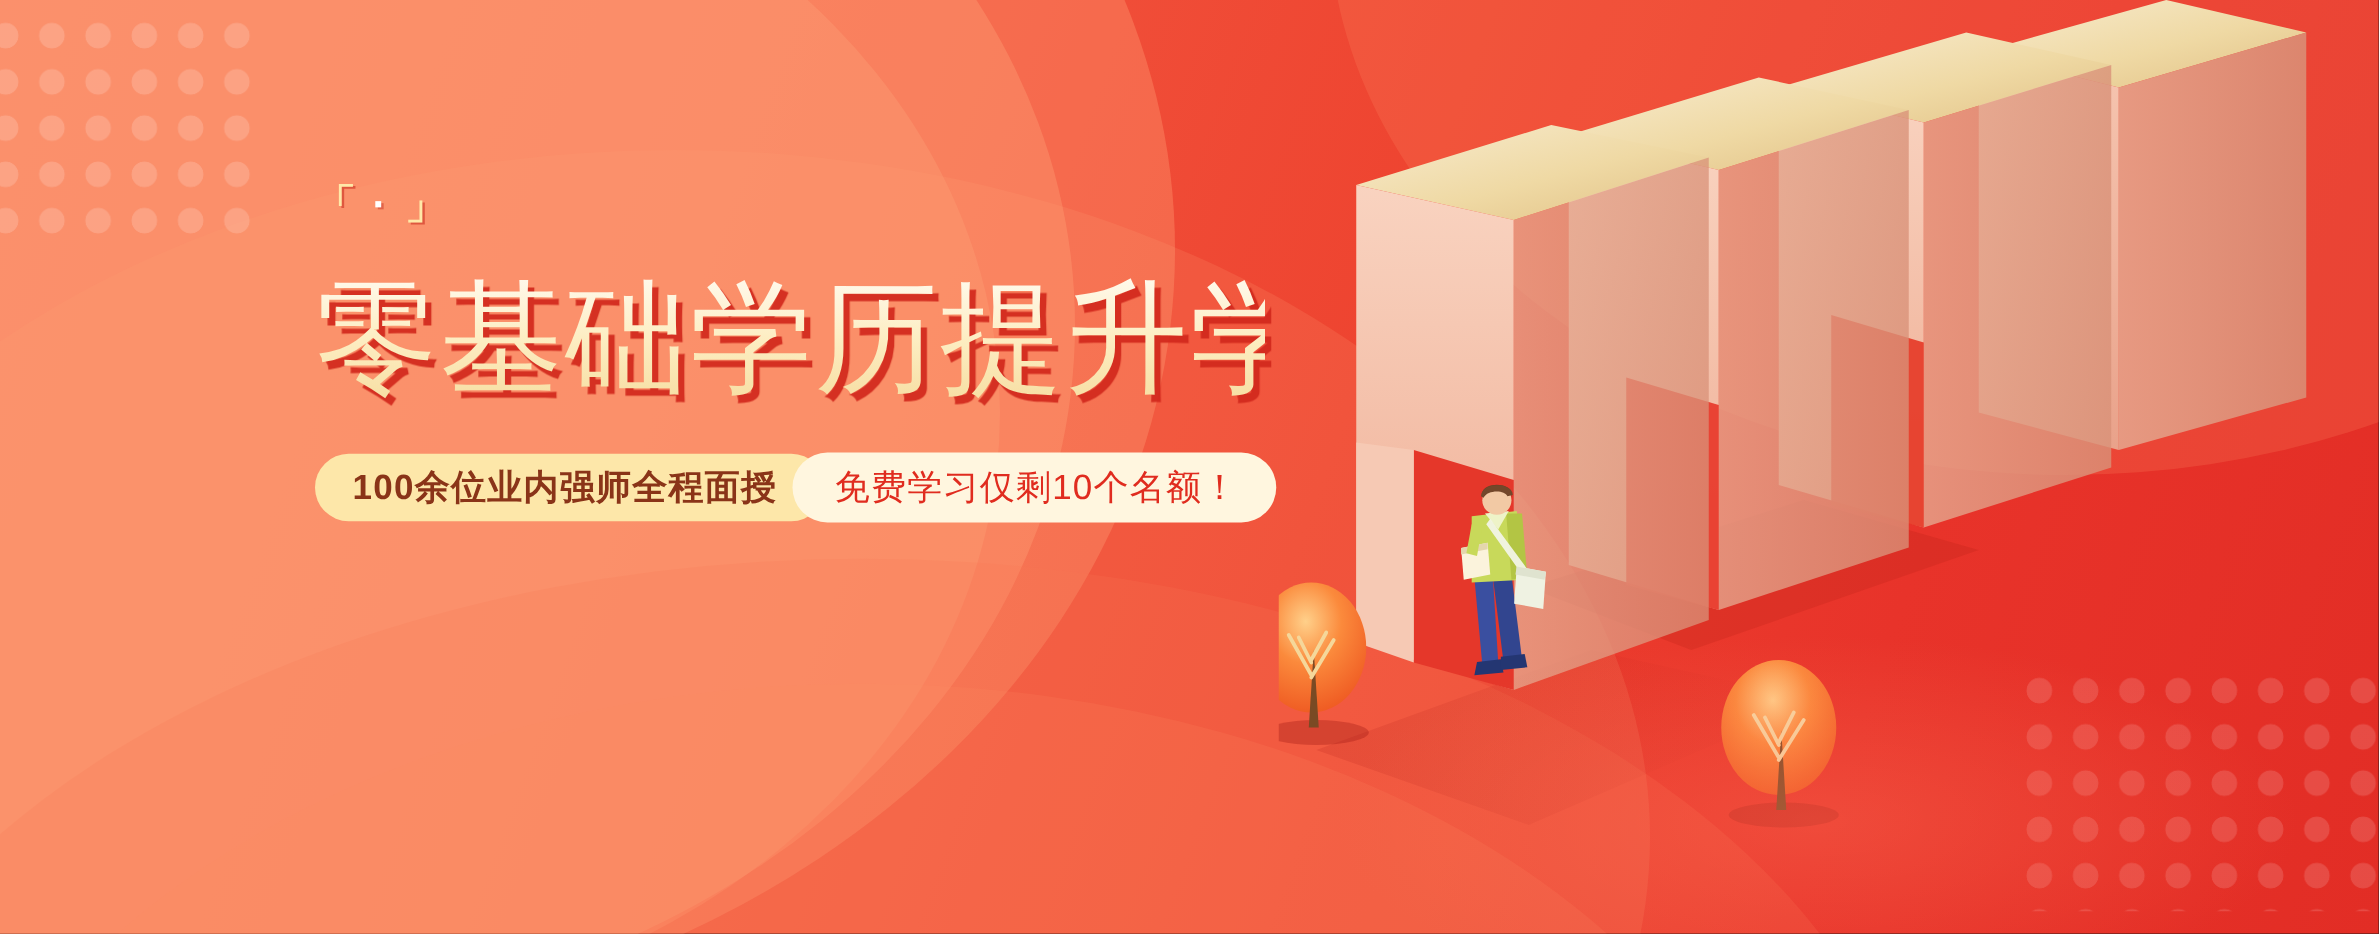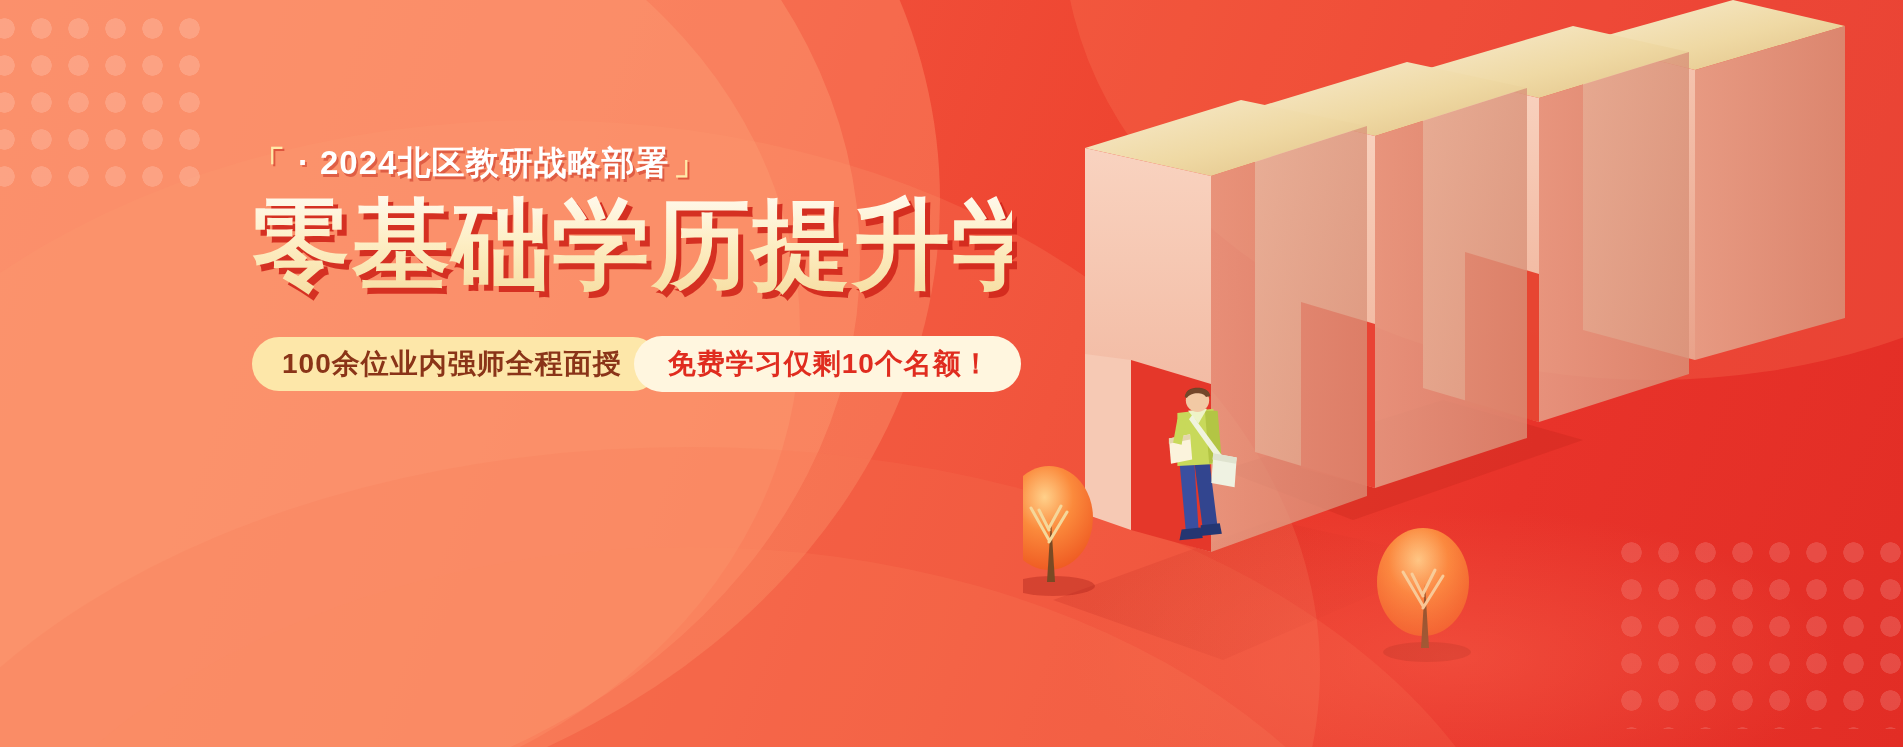--- a/index.html
+++ b/index.html
@@ -108,23 +108,23 @@
     color:#ffffff;
     margin:0 10px;
     text-shadow:2px 2px 0 rgba(196,42,30,0.45);
   }
   .eyebrow-white{
     color:#ffffff;
     text-shadow:2px 3px 0 rgba(196,42,30,0.5);
   }
 
   .headline{
-    margin-top:4px;
+    margin-top:30px;
     font-size:98px;
-    font-weight:bold;
+    font-weight:normal;
     line-height:1.12;
     letter-spacing:2px;
     white-space:nowrap;
     color:#fdf0cc;
     background:linear-gradient(180deg,#fffaf0 0%,#fdeec4 48%,#f6dda0 100%);
     -webkit-background-clip:text;
     background-clip:text;
     -webkit-text-fill-color:transparent;
     filter:drop-shadow(5px 6px 0 rgba(209,40,28,0.92));
   }
@@ -154,21 +154,21 @@
     position:relative;
     display:flex;
     align-items:center;
     height:56px;
     margin-left:-26px;
     padding:0 30px 0 34px;
     border-radius:28px;
     background:#fff6df;
     color:#e02c1f;
     font-size:28px;
-    font-weight:bold;
+    font-weight:normal;
     letter-spacing:1px;
     white-space:nowrap;
     z-index:2;
   }
 
   
   .illo{
     position:absolute;
     right:0; top:0;
     width:880px; height:747px;
@@ -307,21 +307,20 @@
         <path d="M40 136 L20 102 M40 138 L60 106 M40 126 L29 104 M40 124 L52 100" stroke="#f7dca6" stroke-width="3" fill="none" stroke-linecap="round"></path>
       </g>
     </svg>
   </div>
 
   <div class="content">
 
     <div class="eyebrow">
       <span class="bracket brk-l">「</span>
       <span class="eyebrow-dot">·</span>
-      <span class="eyebrow-white">2024北区教研战略部署</span>
       <span class="bracket brk-r">」</span>
     </div>
 
     <div class="headline">零基础学历提升学霸班</div>
 
     <div class="pills">
       <div class="pill-main">100余位业内强师全程面授</div>
       <div class="pill-alt">免费学习仅剩10个名额！</div>
     </div>
 

